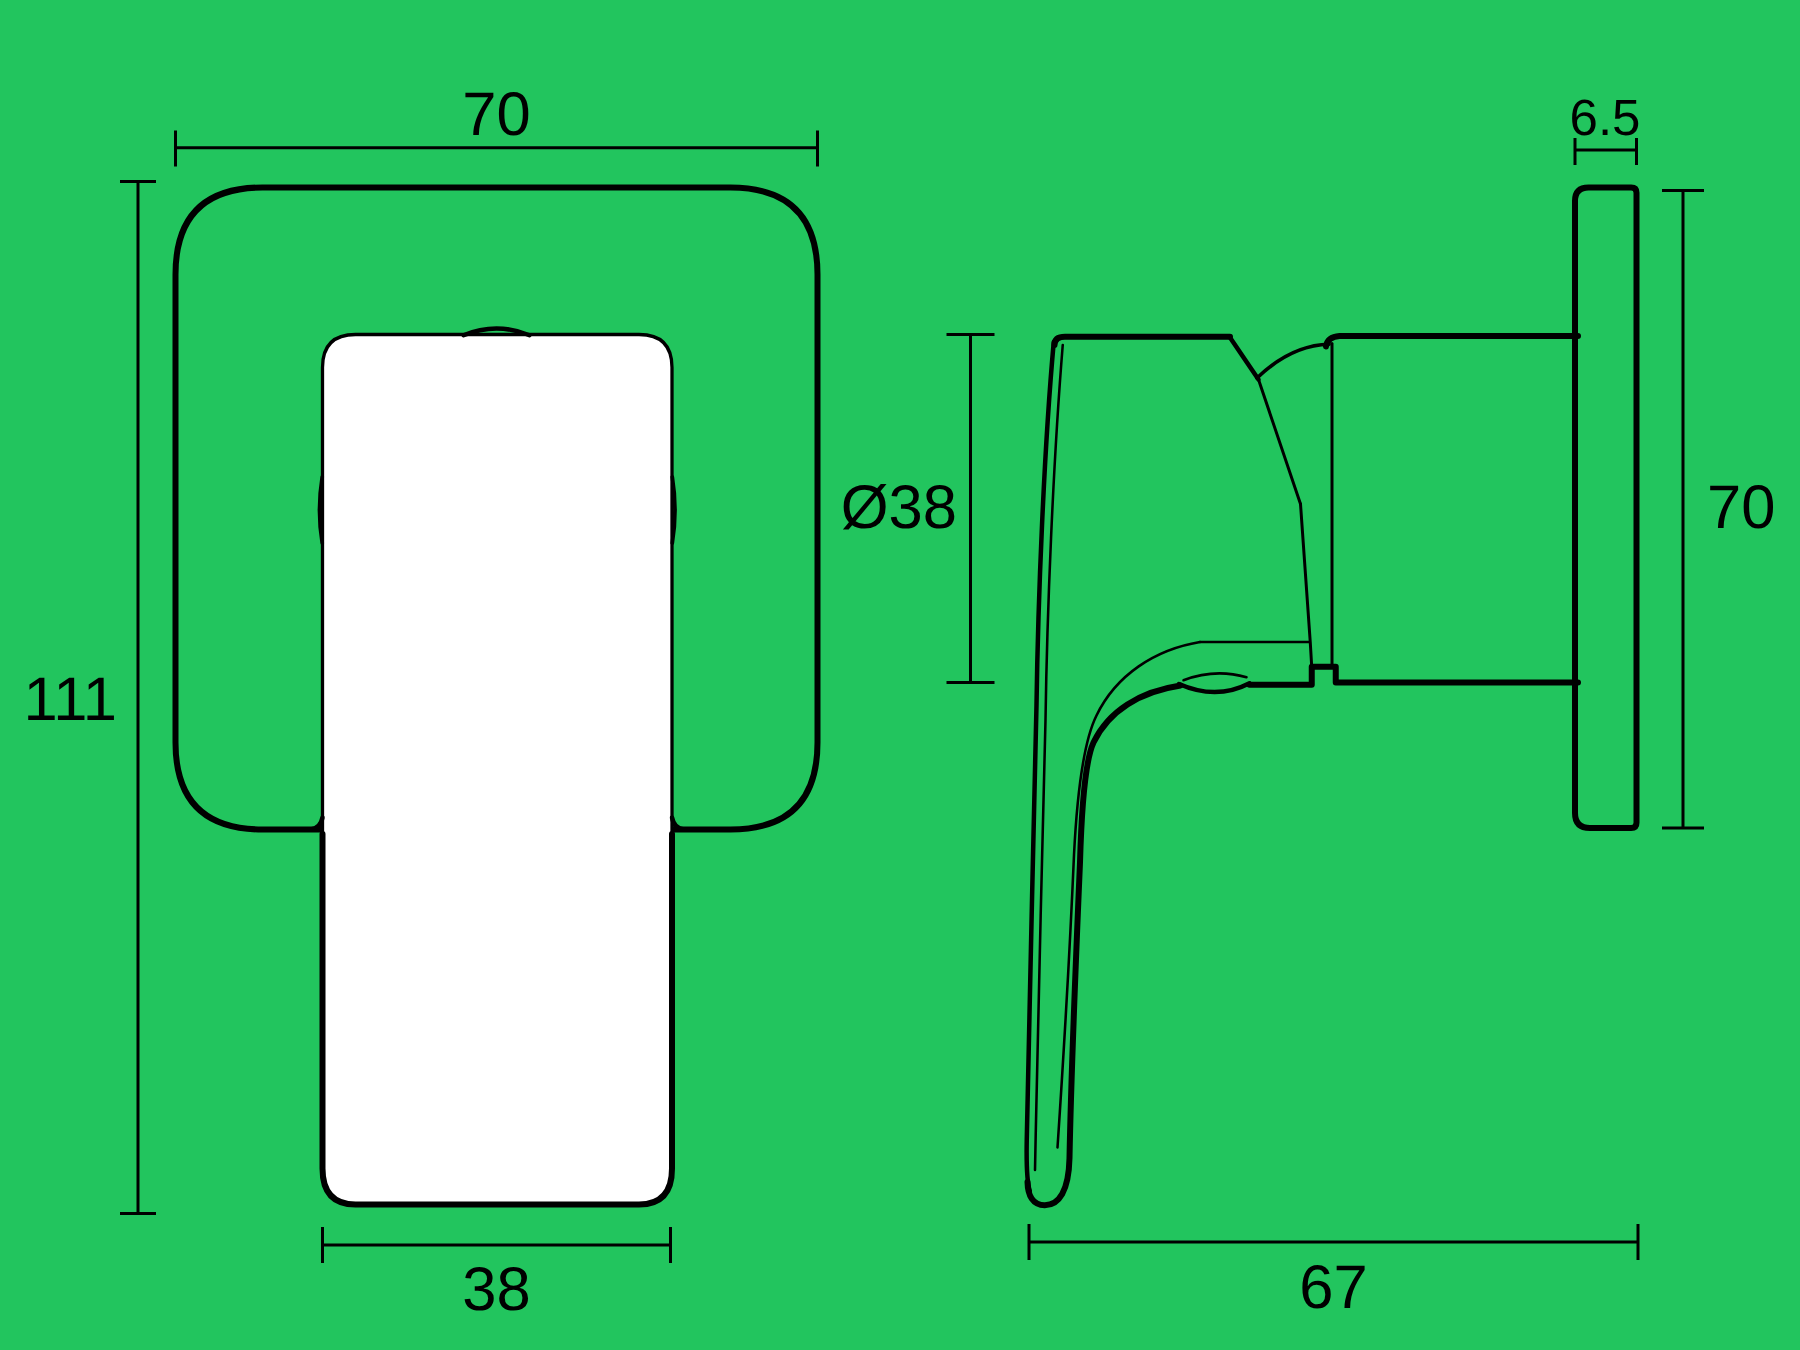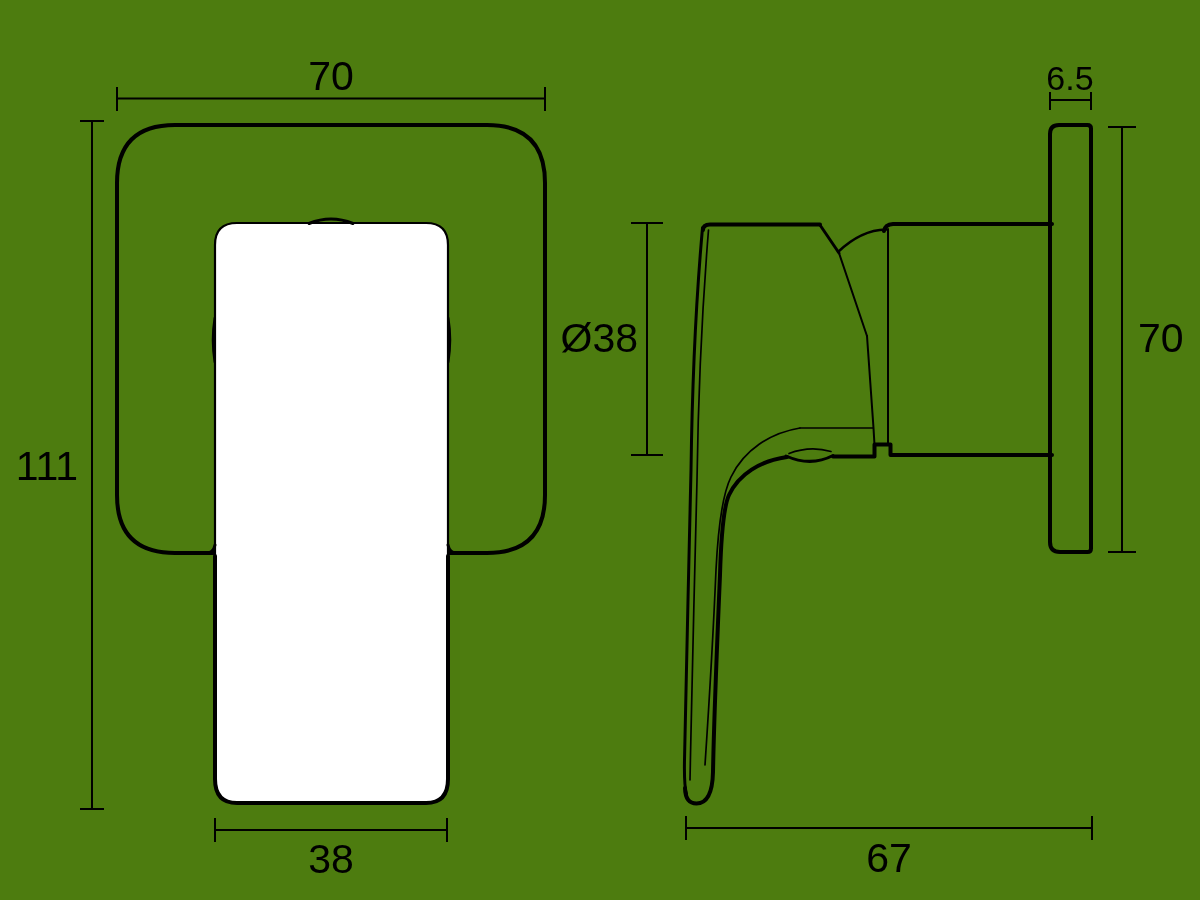--- a/index.html
+++ b/index.html
@@ -4,21 +4,21 @@
 <style>
   html, body {
     margin: 0;
     padding: 0;
     background: #ffffff;
   }
   .canvas {
     position: relative;
     width: 1200px;
     height: 900px;
-    background: #4d7c0f;
+    background: #22c55e;
     font-family: "Liberation Sans", sans-serif;
     overflow: hidden;
   }
   svg { display: block; }
   .outline  { fill: none; stroke: #000000; stroke-width: 4;   stroke-linecap: round; stroke-linejoin: round; }
   .outline3 { fill: none; stroke: #000000; stroke-width: 3;   stroke-linecap: round; stroke-linejoin: round; }
   .medium   { fill: none; stroke: #000000; stroke-width: 2.5; stroke-linecap: round; stroke-linejoin: round; }
   .thin     { fill: none; stroke: #000000; stroke-width: 2;   stroke-linecap: round; stroke-linejoin: round; }
   .hairline { fill: none; stroke: #000000; stroke-width: 1.7; stroke-linecap: round; stroke-linejoin: round; }
   .whitefill{ fill: #ffffff; stroke: #000000; stroke-width: 2.2; stroke-linejoin: round; }

